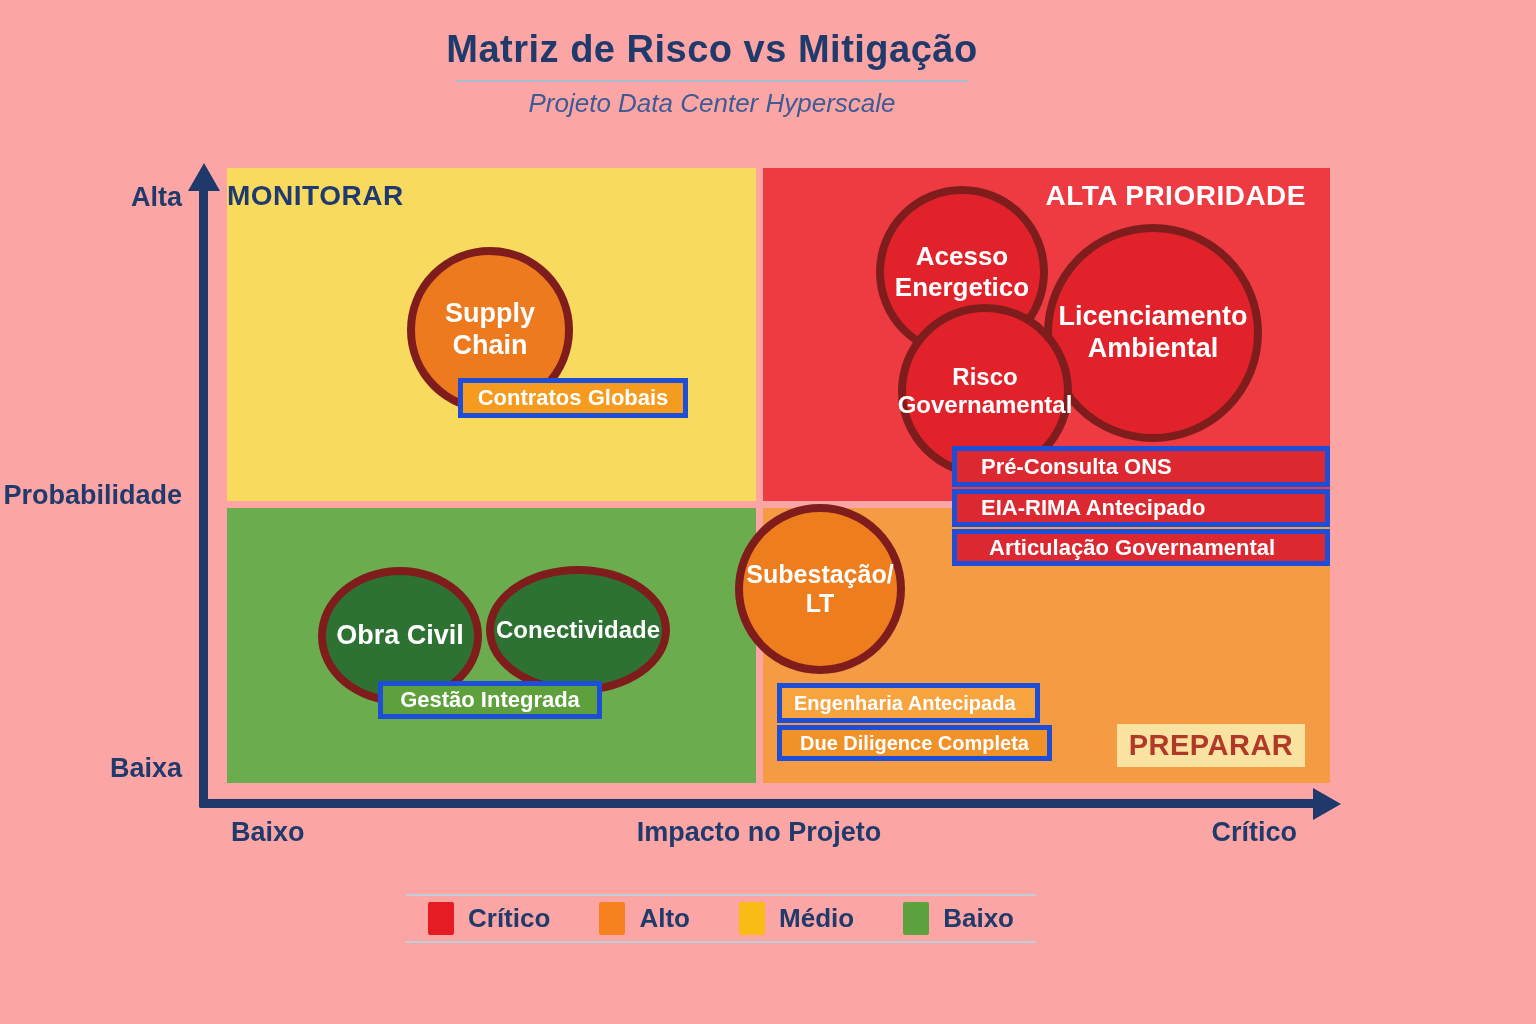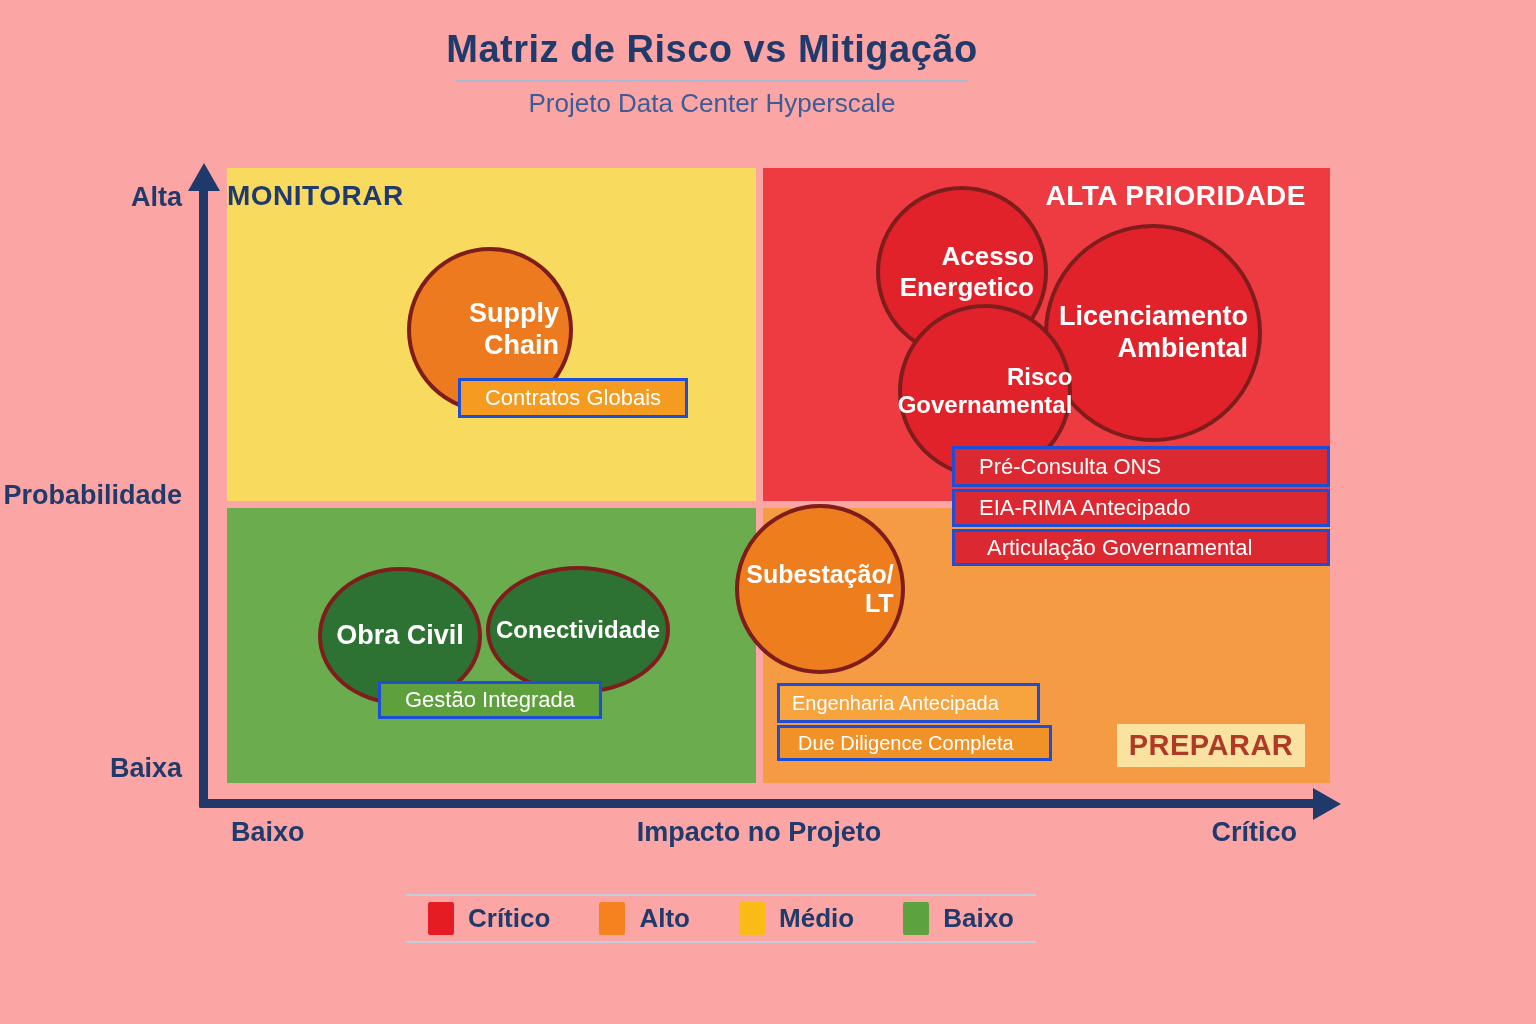--- a/index.html
+++ b/index.html
@@ -3,21 +3,21 @@
 <meta charset="utf-8">
 <style>
   * { margin:0; padding:0; box-sizing:border-box; }
   body { background:#ffffff; font-family:"Liberation Sans", sans-serif; }
   .canvas { position:relative; width:1536px; height:1024px; background:#fca5a5; overflow:hidden; }
 
   
   .header { position:absolute; left:200px; top:28px; width:1024px; text-align:center; }
   .title { font-size:38px; font-weight:bold; color:#203A6B; letter-spacing:0.5px; }
   .title-rule { width:512px; margin:9px auto 6px auto; border-top:2px solid #A9BBD3; }
-  .subtitle { font-size:26px; font-weight:500; color:#3D5C95; }
+  .subtitle { font-size:26px; font-style:italic; font-weight:500; color:#3D5C95; }
 
   
   .axis-line { position:absolute; background:#20396B; border-radius:2px; }
   .y-line { left:199px; top:180px; width:9px; height:628px; }
   .x-line { left:199px; top:799px; width:1120px; height:9px; }
   .y-arrow { position:absolute; left:188px; top:163px; width:0; height:0;
              border-left:16px solid transparent; border-right:16px solid transparent;
              border-bottom:28px solid #20396B; }
   .x-arrow { position:absolute; left:1313px; top:788px; width:0; height:0;
              border-top:16px solid transparent; border-bottom:16px solid transparent;
@@ -34,34 +34,34 @@
   .quad { position:absolute; }
   .q-tl { left:227px; top:168px; width:529px; height:333px; }
   .q-tr { left:763px; top:168px; width:567px; height:333px; }
   .q-bl { left:227px; top:508px; width:529px; height:275px; }
   .q-br { left:763px; top:508px; width:567px; height:275px; }
   .quad-label { position:absolute; font-weight:bold; font-size:28px; letter-spacing:0.5px; white-space:nowrap; }
   .ql-monitorar { left:0; top:12px; color:#1E3A6E; }
   .ql-alta { right:24px; top:12px; color:#ffffff; }
 
   
-  .bubble { position:absolute; border:4px solid #7f1d1d; border-radius:50%;
-            display:flex; align-items:center; justify-content:center; text-align:right;
+  .bubble { position:absolute; border:8px solid #7f1d1d; border-radius:50%;
+            display:flex; align-items:center; justify-content:center; text-align:center;
             color:#ffffff; font-weight:bold; line-height:1.18; padding:0 10px; }
   .b-supply { left:407px; top:247px; width:166px; height:166px; font-size:27px; }
   .b-acesso { left:876px; top:186px; width:172px; height:172px; font-size:26px; }
   .b-licenc { left:1044px; top:224px; width:218px; height:218px; font-size:27px; }
   .b-risco  { left:898px;  top:304px; width:174px; height:174px; font-size:24px; }
   .b-obra   { left:318px;  top:567px; width:164px; height:138px; font-size:27px; }
   .b-conect { left:486px;  top:566px; width:184px; height:128px; font-size:24px; white-space:nowrap; }
   .b-subest { left:735px;  top:504px; width:170px; height:170px; font-size:25px; }
   .b-probl  { left:886px;  top:567px; width:164px; height:164px; font-size:26px; }
 
   
-  .mbox { position:absolute; border:3px solid #1d4ed8; color:#ffffff; font-weight:normal;
+  .mbox { position:absolute; border:5px solid #1d4ed8; color:#ffffff; font-weight:bold;
           display:flex; align-items:center; white-space:nowrap; }
   .mbox.center { justify-content:center; }
   .m-contratos { left:458px; top:378px; width:230px; height:40px; font-size:22px; }
   .m-precons   { left:952px; top:446px; width:378px; height:41px; font-size:22px; padding-left:24px; }
   .m-eiarima   { left:952px; top:489px; width:378px; height:38px; font-size:22px; padding-left:24px; }
   .m-artic     { left:952px; top:529px; width:378px; height:37px; font-size:22px; padding-left:32px; }
   .m-gestao    { left:378px; top:681px; width:224px; height:38px; font-size:22px; }
   .m-engen     { left:777px; top:683px; width:263px; height:40px; font-size:20px; padding-left:14px; }
   .m-duedil    { left:777px; top:725px; width:275px; height:36px; font-size:20px; padding-left:14px; }
 

